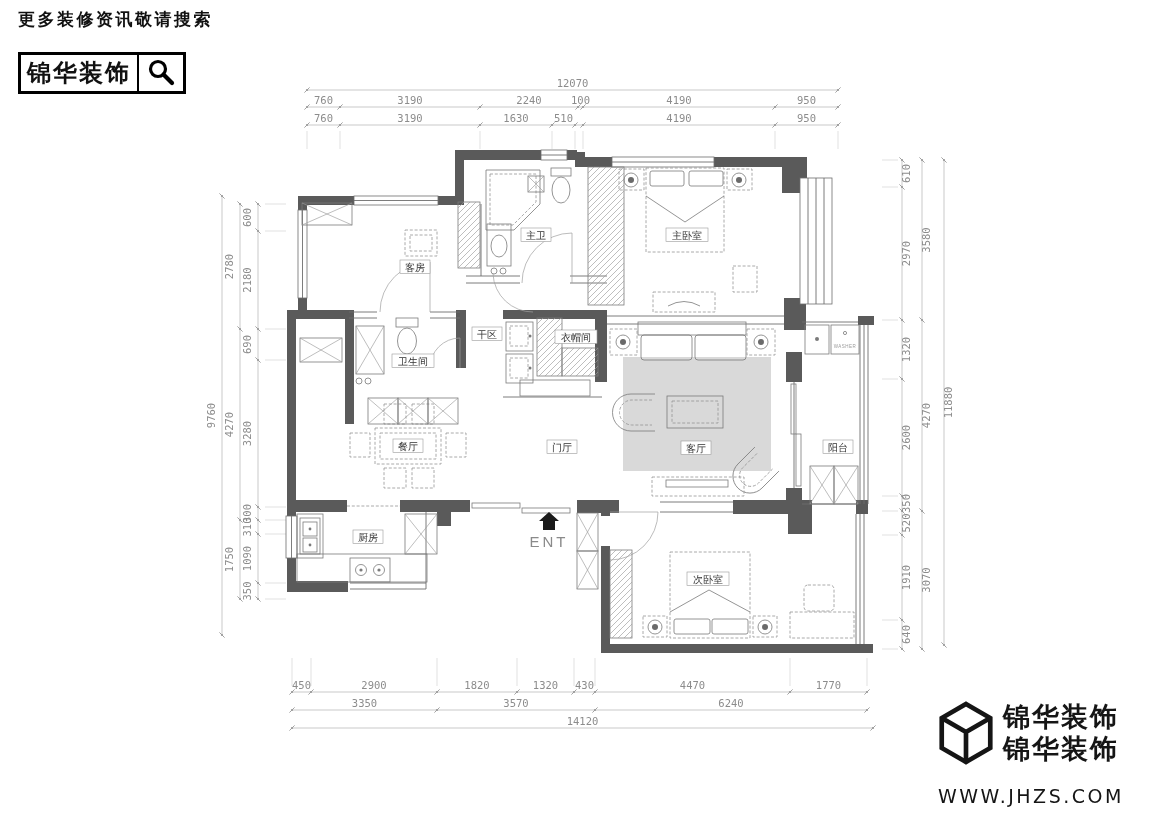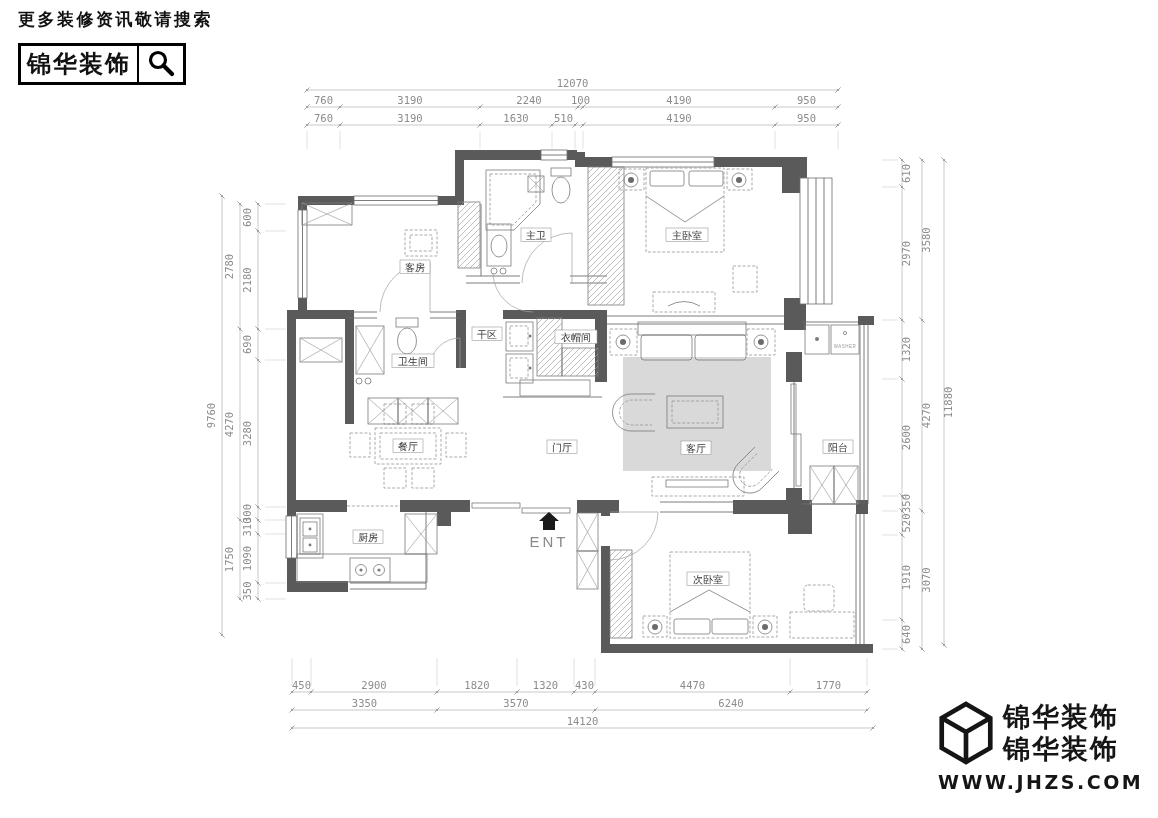--- a/index.html
+++ b/index.html
@@ -17,30 +17,30 @@
   .dimline{stroke:#b3b3b3;stroke-width:.7;}
   .slash{stroke:#999;stroke-width:.9;}
   .stub{stroke:#cfcfcf;stroke-width:.6;}
   text.dim{font-family:"DejaVu Sans Mono",monospace;font-size:10.5px;fill:#8c8c8c;}
   text.room{font-family:"Liberation Sans",sans-serif;font-size:10px;fill:#333;}
   .roombox{fill:#fff;stroke:#9a9a9a;stroke-width:.6;}
   text.ent{font-family:"Liberation Sans",sans-serif;font-size:15px;fill:#8a8a8a;letter-spacing:3px;}
   text.tiny{font-family:"Liberation Sans",sans-serif;font-size:4.5px;fill:#9a9a9a;letter-spacing:.5px;}
   
   .hdr{position:absolute;left:18px;top:8px;}
-  .tagline{font-size:17px;font-weight:bold;letter-spacing:2.5px;margin-bottom:12px;}
+  .tagline{font-size:17px;font-weight:bold;letter-spacing:2.5px;margin-bottom:21px;}
   .brandbox{display:flex;border:3px solid #000;width:162px;height:36px;background:#fff;}
   .brandname{flex:1;display:flex;align-items:center;justify-content:center;
              font-size:24px;font-weight:bold;letter-spacing:2px;border-right:2px solid #000;}
   .searchcell{width:44px;display:flex;align-items:center;justify-content:center;}
   
   .ftr{position:absolute;left:938px;top:700px;width:214px;}
   .ftr-top{display:flex;gap:9px;align-items:center;}
   .ftr-txt{font-size:27px;font-weight:bold;letter-spacing:2px;line-height:1.2;color:#151515;}
-  .ftr-web{font-size:19px;font-weight:bold;letter-spacing:2.5px;margin-top:5px;
+  .ftr-web{font-size:19px;font-weight:normal;letter-spacing:2.5px;margin-top:19px;
            font-family:"DejaVu Sans",sans-serif;color:#151515;}
 </style>
 </head>
 <body>
 
 <svg id="plan-svg" width="1158" height="818" viewBox="0 0 1158 818">
 
   <g id="dims">
       <g>
         <line x1="307" y1="90" x2="838" y2="90" class="dimline"></line>

